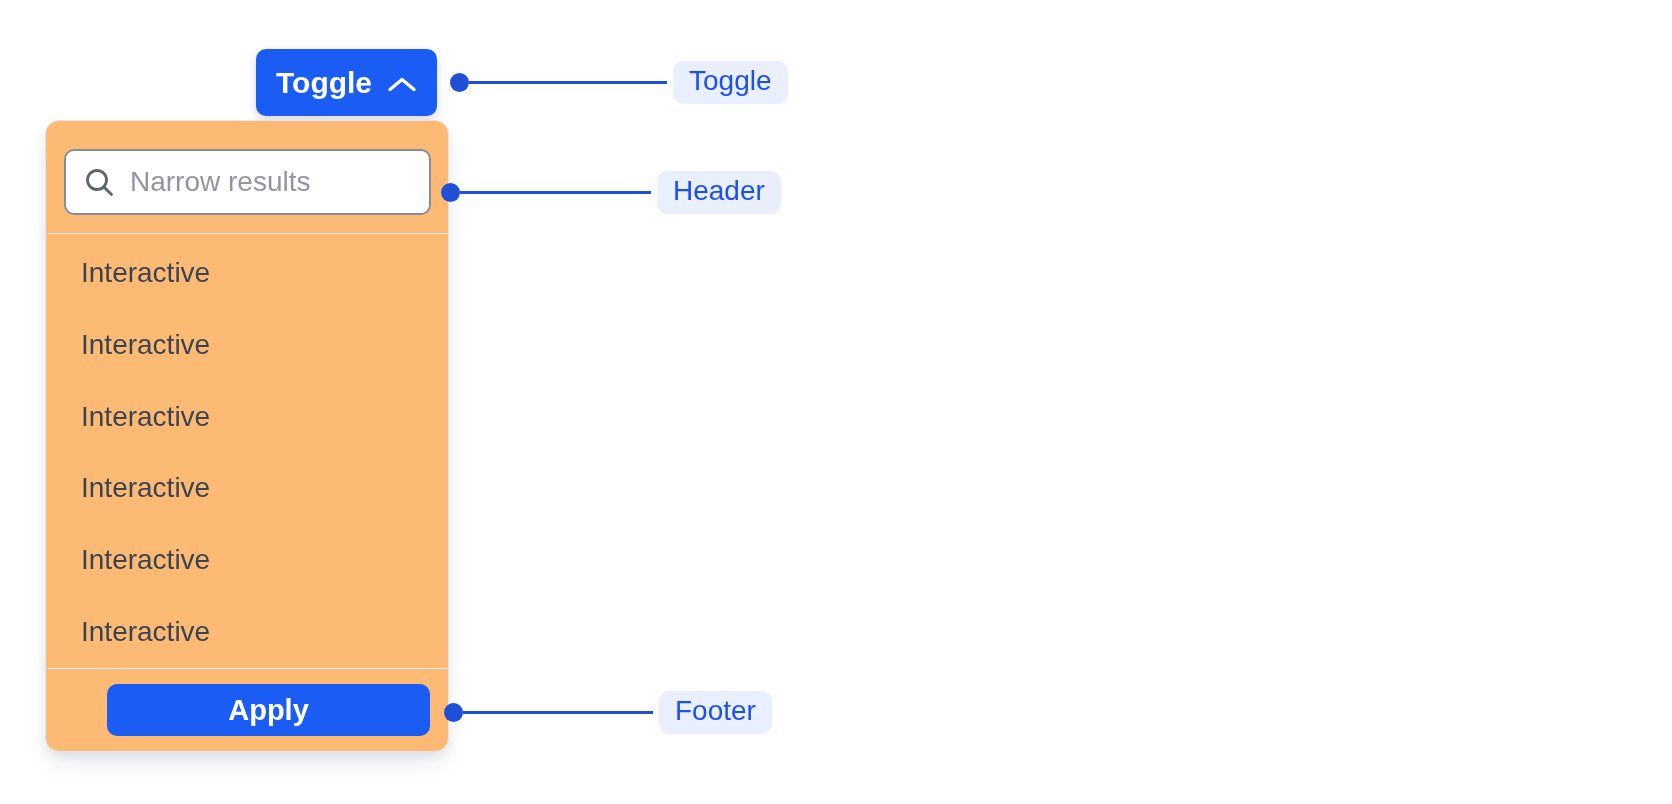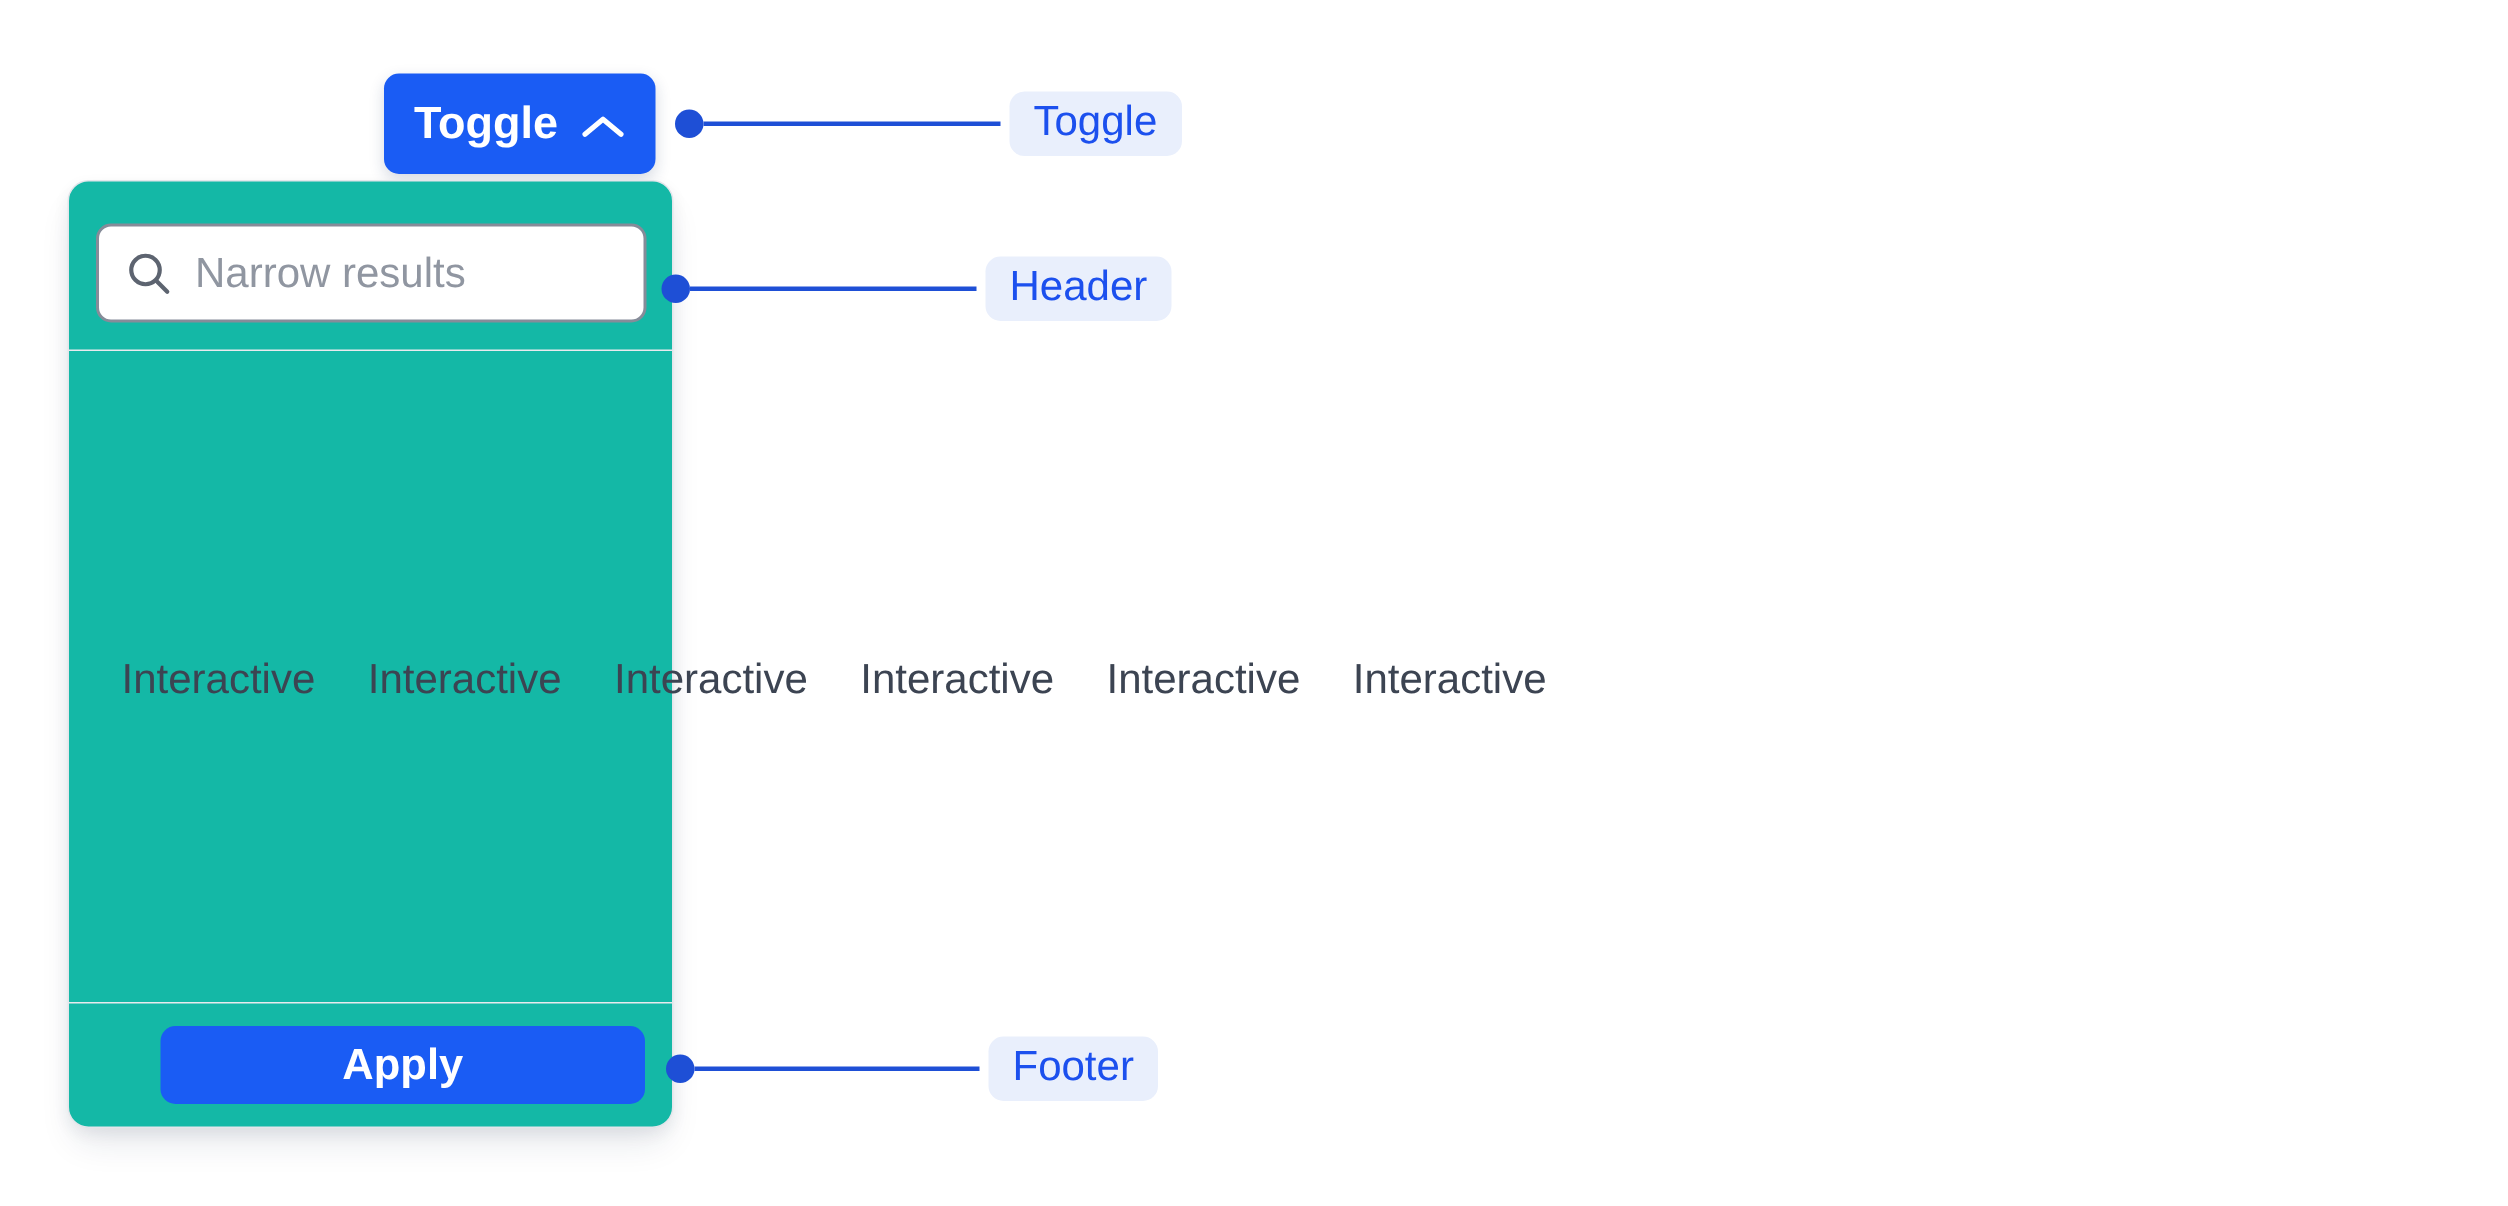--- a/index.html
+++ b/index.html
@@ -24,36 +24,36 @@
     background:var(--primary);border:none;border-radius:10px;cursor:pointer;
     display:flex;align-items:center;justify-content:center;gap:15px;
     color:#fff;font-family:inherit;font-size:30px;font-weight:600;
     box-shadow:0 4px 10px rgba(28,50,92,0.18);
   }
   .toggle-btn .chev{display:block;margin-top:3px;}
 
   
   .panel{
     position:absolute;left:45px;top:120px;width:404px;height:632px;
-    background:#14b8a6;border:1px solid var(--panel-border);border-radius:14px;
+    background:#fdba74;border:1px solid var(--panel-border);border-radius:14px;
     box-shadow:0 14px 24px -6px rgba(24,39,75,0.12),0 4px 10px rgba(24,39,75,0.07);
     display:flex;flex-direction:column;
   }
   .panel-header{height:112px;flex:none;padding:28px 17px 0 18px;}
   .search-box{
     height:66px;border:2px solid var(--input-border);border-radius:10px;
     display:flex;align-items:center;padding:0 18px;gap:15px;background:#fff;
   }
   .search-box input{
     border:none;outline:none;flex:1;font-family:inherit;font-size:28px;
     color:#3c4452;background:transparent;min-width:0;
   }
   .search-box input::placeholder{color:var(--placeholder);opacity:1;}
   .divider{height:1px;background:var(--divider);flex:none;}
-  .panel-list{flex:none;height:434px;display:flex;flex-direction:row;padding-top:3px;}
+  .panel-list{flex:none;height:434px;display:flex;flex-direction:column;padding-top:3px;}
   .list-item{
     flex:1;display:flex;align-items:center;padding-left:35px;
     font-size:28px;color:var(--item-text);cursor:pointer;
   }
   .panel-footer{flex:1;display:flex;align-items:center;padding:0 18px;margin-left:43px;}
   .apply-btn{
     width:100%;height:52px;background:var(--primary);color:#fff;border:none;
     border-radius:10px;font-family:inherit;font-size:29px;font-weight:600;cursor:pointer;
   }
 

